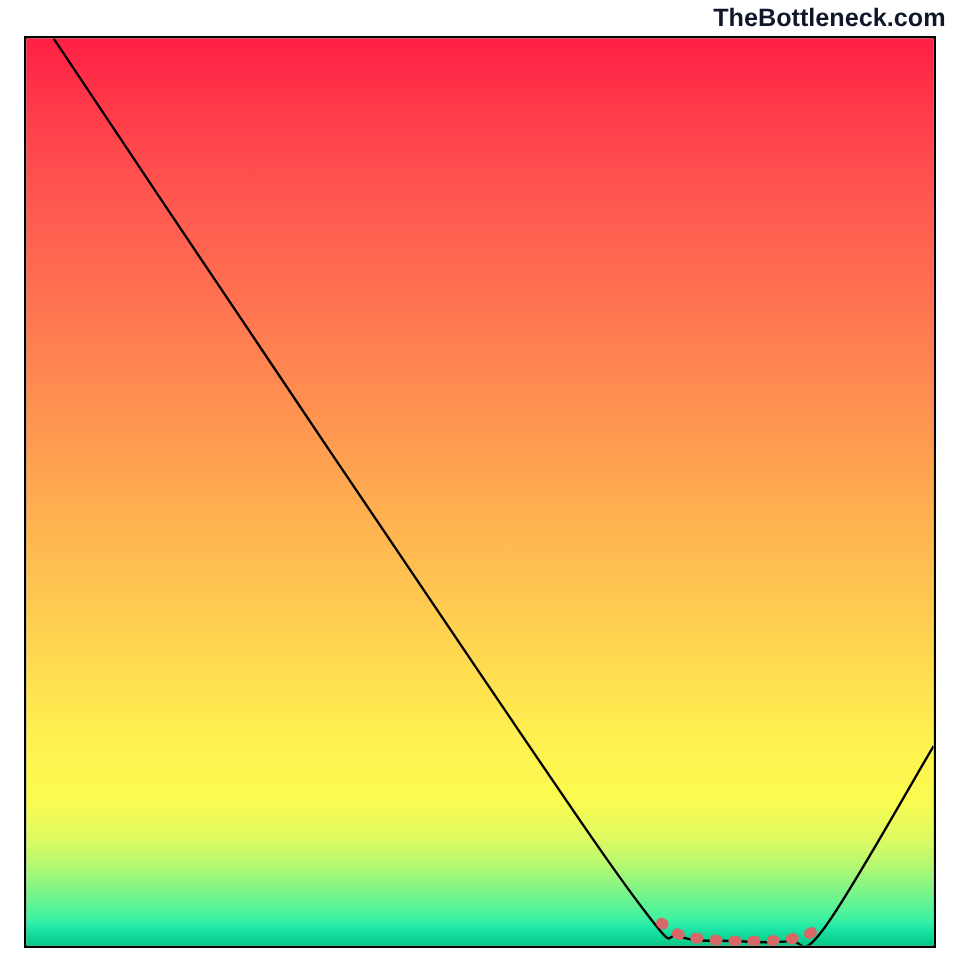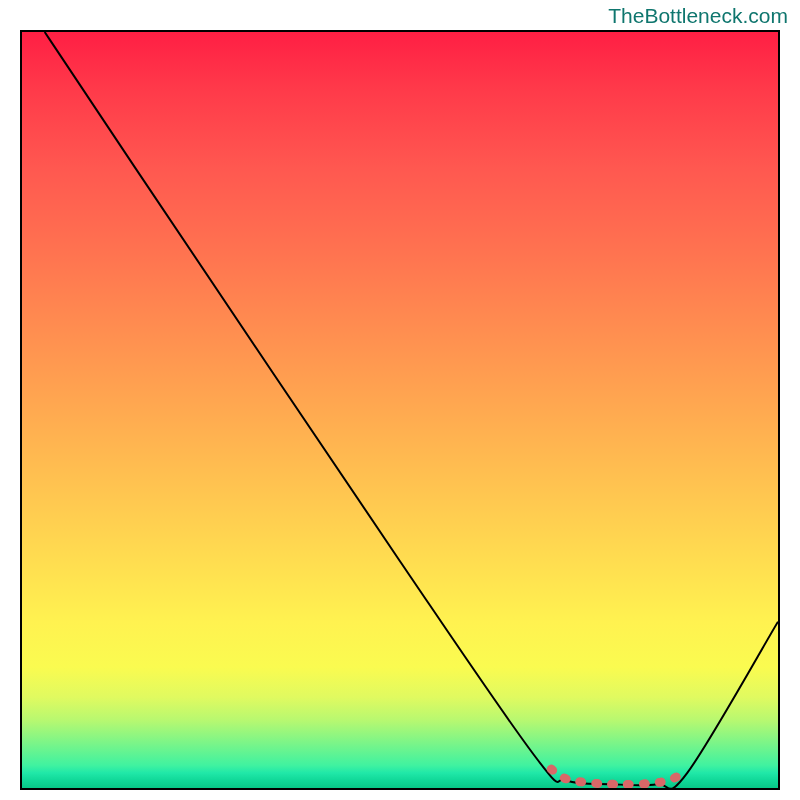--- a/index.html
+++ b/index.html
@@ -11,23 +11,23 @@
       width: 800px;
       height: 800px;
       position: relative;
       background: #fff;
       font-family: Arial, sans-serif;
     }
     .watermark {
       position: absolute;
       top: 4px;
       right: 12px;
-      color: #0f766e;
+      color: #0f172a;
       font-size: 21px;
-      font-weight: normal;
+      font-weight: bold;
       z-index: 10;
     }
     .chart-container {
       position: absolute;
       top: 30px;
       left: 20px;
       width: 760px;
       height: 760px;
       border: 2px solid #000;
     }

